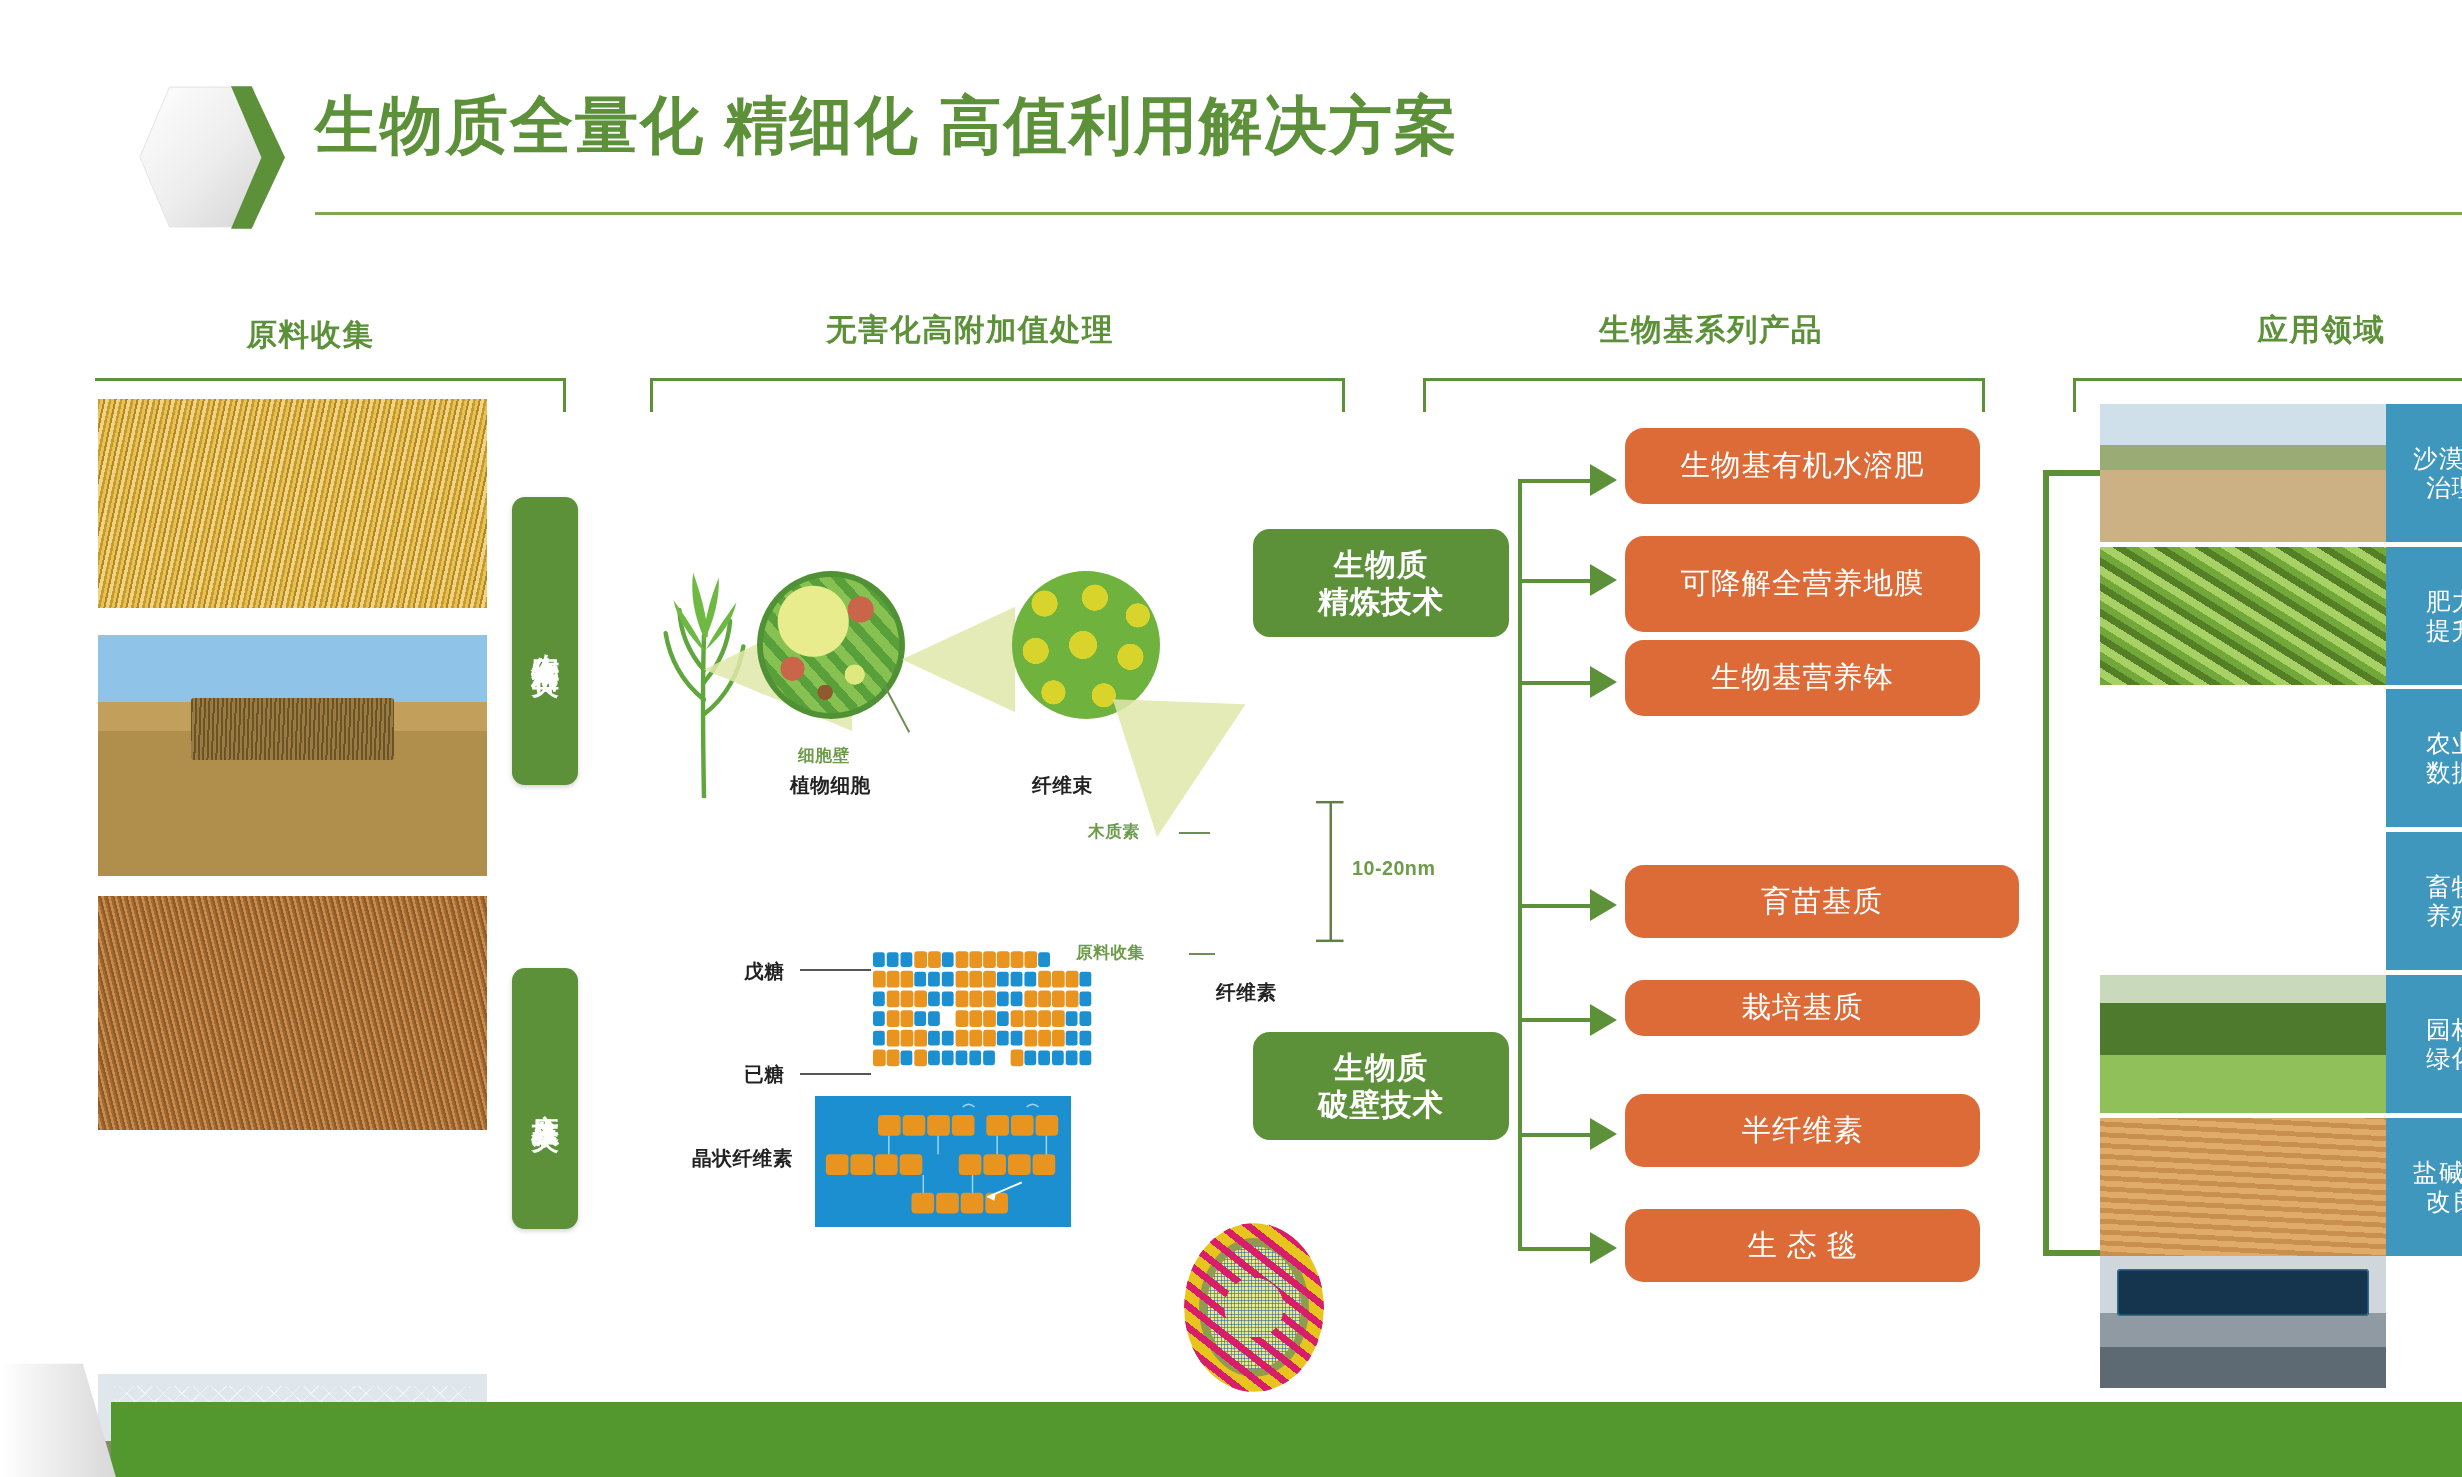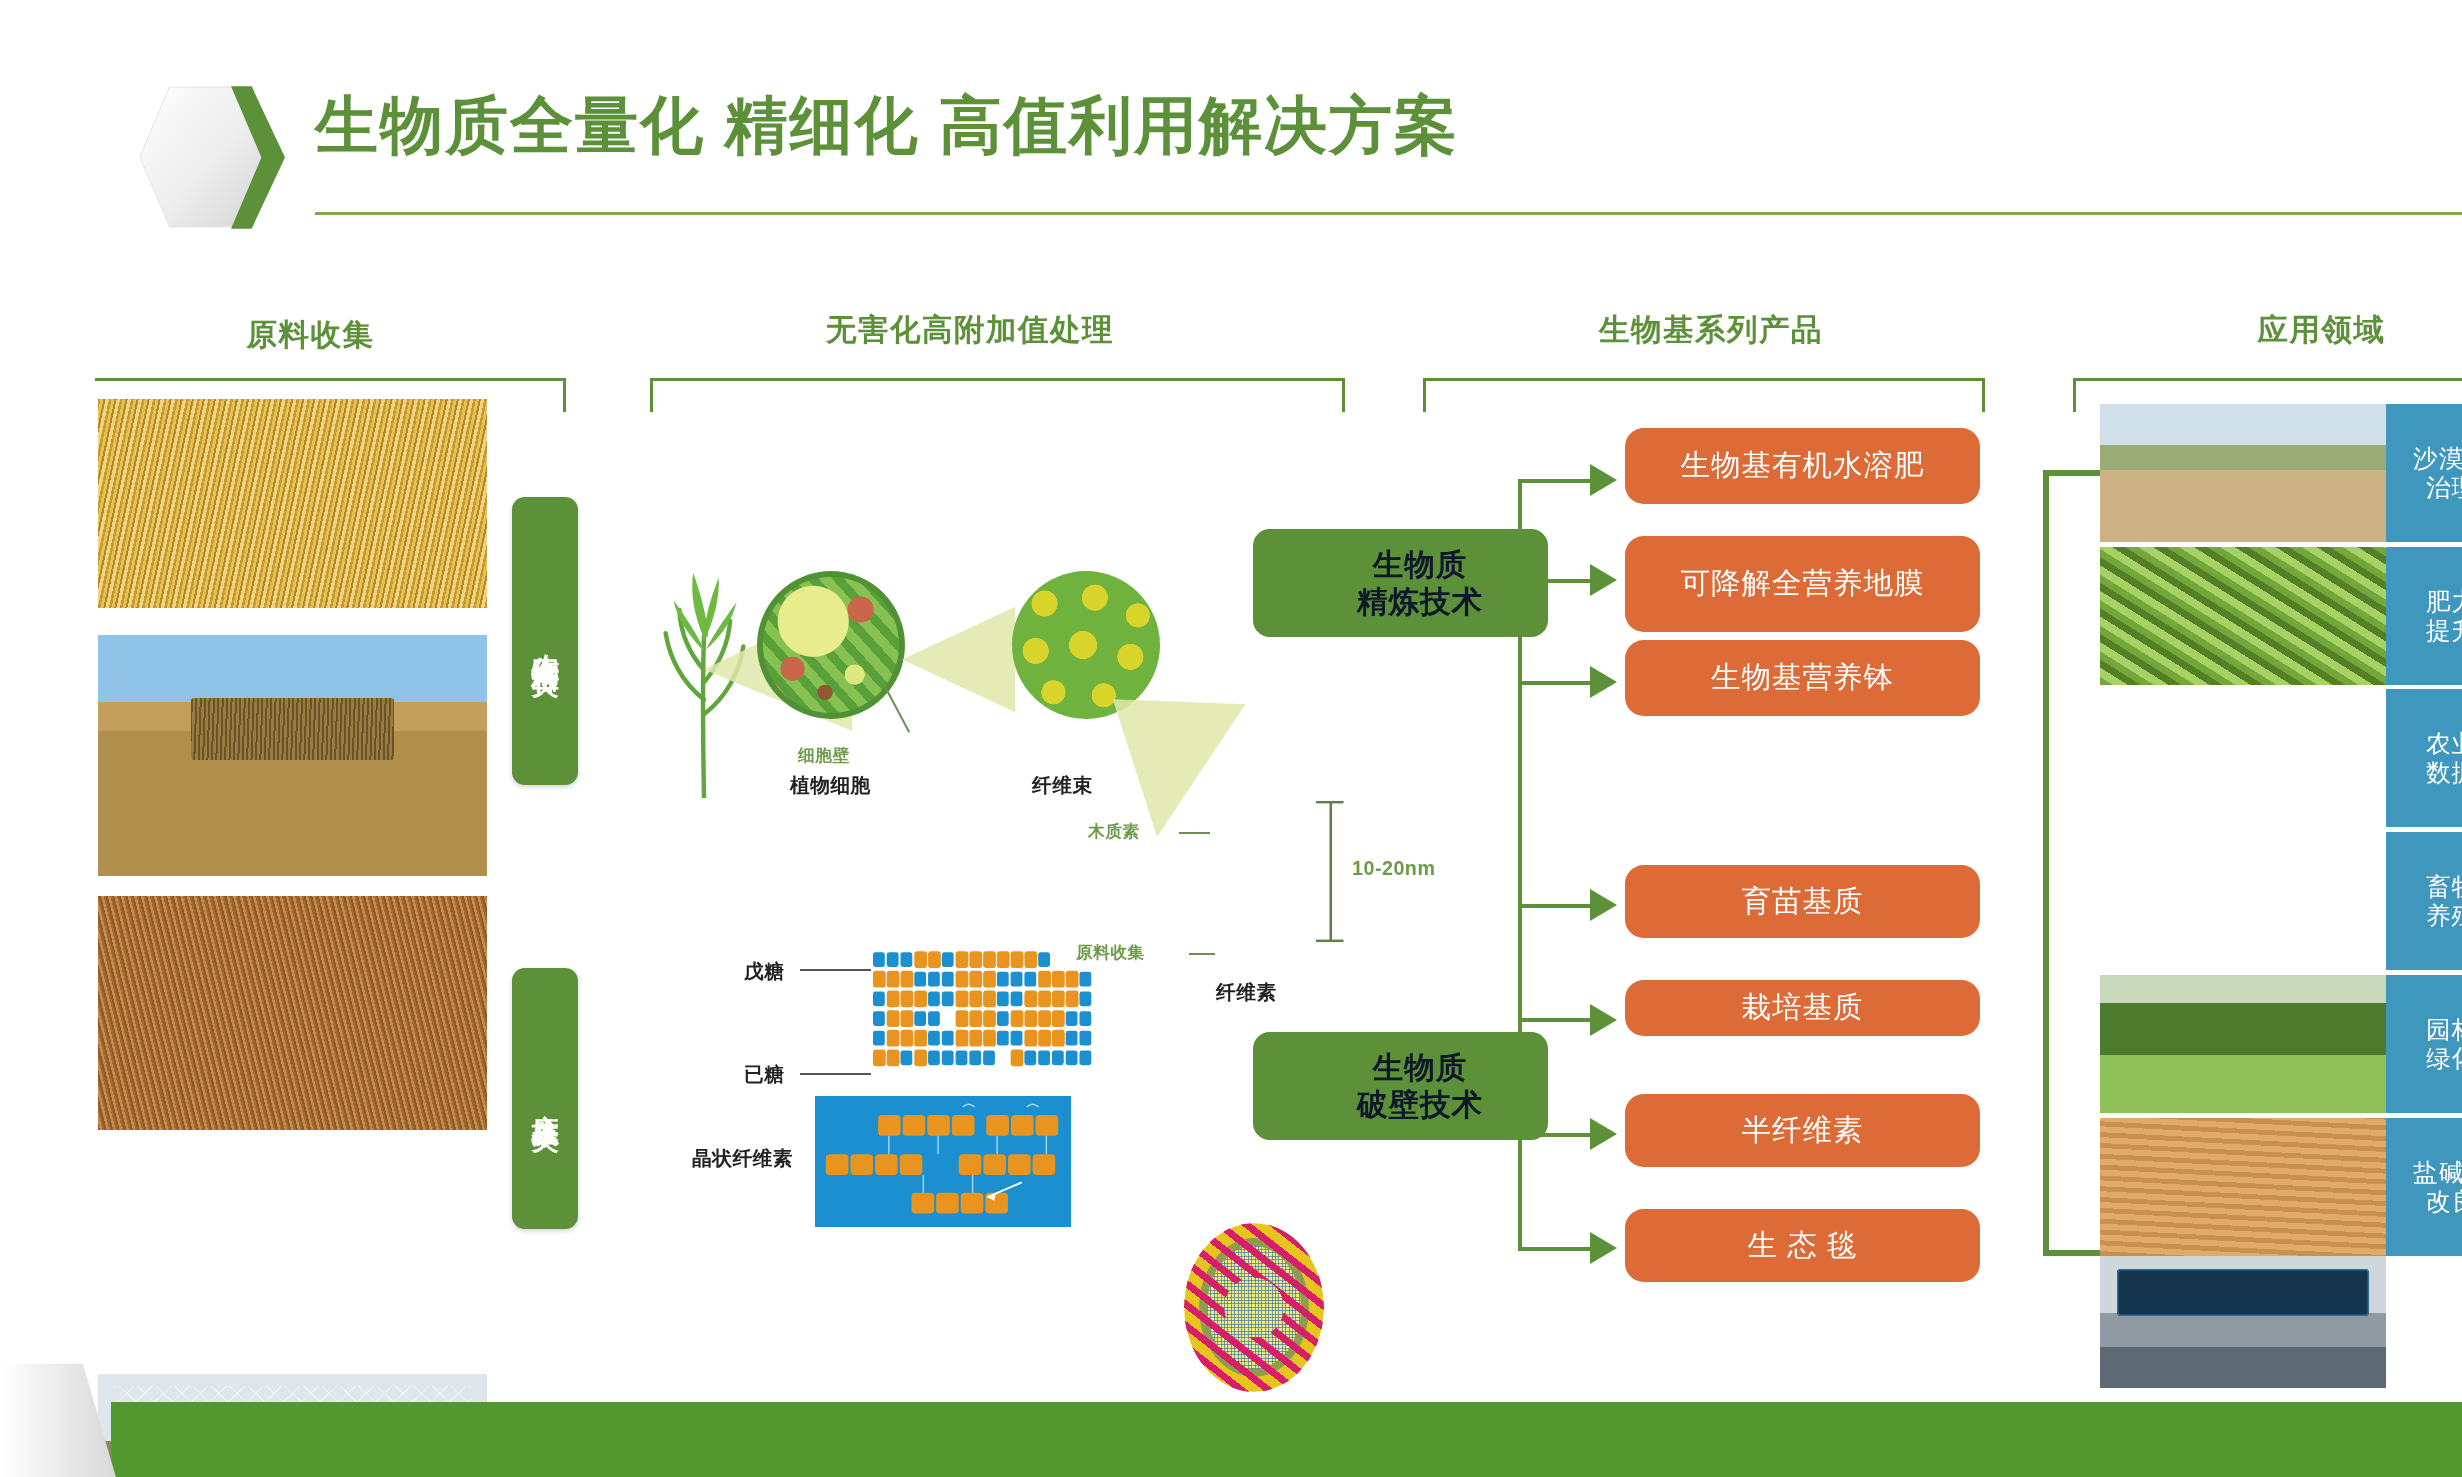--- a/index.html
+++ b/index.html
@@ -56,23 +56,23 @@
      repeating-linear-gradient(3deg,#c98f4e 0 4.9px,#e0ab68 4.9px 10.8px),
      linear-gradient(#cfd8dc 0 14%,#d49c58 14% 100%);}
 
   
   .vpill{background:#5C9039;border-radius:12.8px;color:#fff;font-size:27.6px;font-weight:bold;
          writing-mode:vertical-rl;text-orientation:upright;display:flex;align-items:center;
          justify-content:center;letter-spacing:3px;line-height:1.0;
          box-shadow:0 2px 4.9px rgba(0,0,0,.18);}
 
   
-  .techbox{background:#5C9039;border-radius:16.7px;color:#0f172a;font-size:30.5px;font-weight:bold;
+  .techbox{background:#5C9039;border-radius:16.7px;color:#ffffff;font-size:30.5px;font-weight:bold;
            display:flex;align-items:center;justify-content:center;text-align:center;
-           line-height:1.22;letter-spacing:1px;padding-left:39px;}
+           line-height:1.22;letter-spacing:1px;}
 
   
   .prod{background:#DD6B37;border-radius:18.7px;color:#fff;font-size:29.5px;
         display:flex;align-items:center;justify-content:center;text-align:center;
         letter-spacing:1px;white-space:nowrap;}
 
   
   .appblue{background:#3F97BD;color:#fff;font-size:24.6px;display:flex;align-items:center;
            justify-content:center;text-align:center;line-height:1.18;letter-spacing:1px;}
 
@@ -388,21 +388,21 @@
 <div class="abs prod" style="left:1625px;top:428px;width:355px;height:76px;">
   <span>生物基有机水溶肥</span>
 </div>
 <div class="abs prod" style="left:1625px;top:536px;width:355px;height:96px;">
   <span>可降解全营养地膜</span>
 </div>
 <div class="abs prod" style="left:1625px;top:640px;width:355px;height:76px;">
   <span>生物基营养钵</span>
 </div>
 
-<div class="abs prod" style="left:1625px;top:865px;width:355px;height:73px;">
+<div class="abs prod" style="left:1625px;top:865px;width:394px;height:73px;">
   <span>育苗基质</span>
 </div>
 <div class="abs prod" style="left:1625px;top:980px;width:355px;height:56px;">
   <span>栽培基质</span>
 </div>
 <div class="abs prod" style="left:1625px;top:1094px;width:355px;height:73px;">
   <span>半纤维素</span>
 </div>
 <div class="abs prod" style="left:1625px;top:1209px;width:355px;height:73px;">
   <span>生 态 毯</span>

